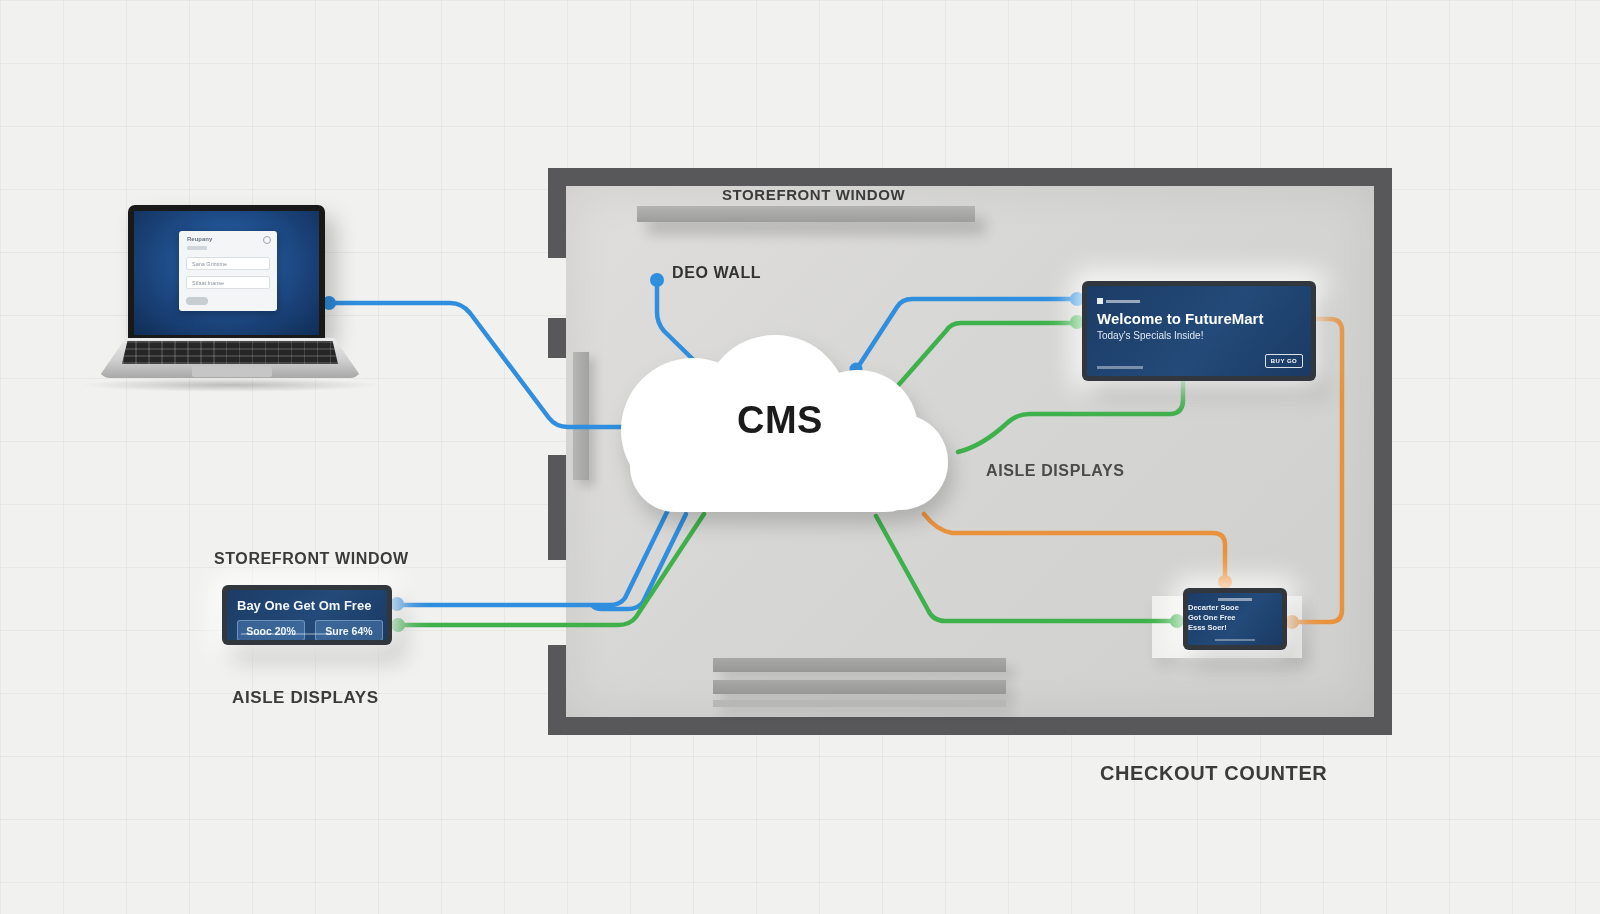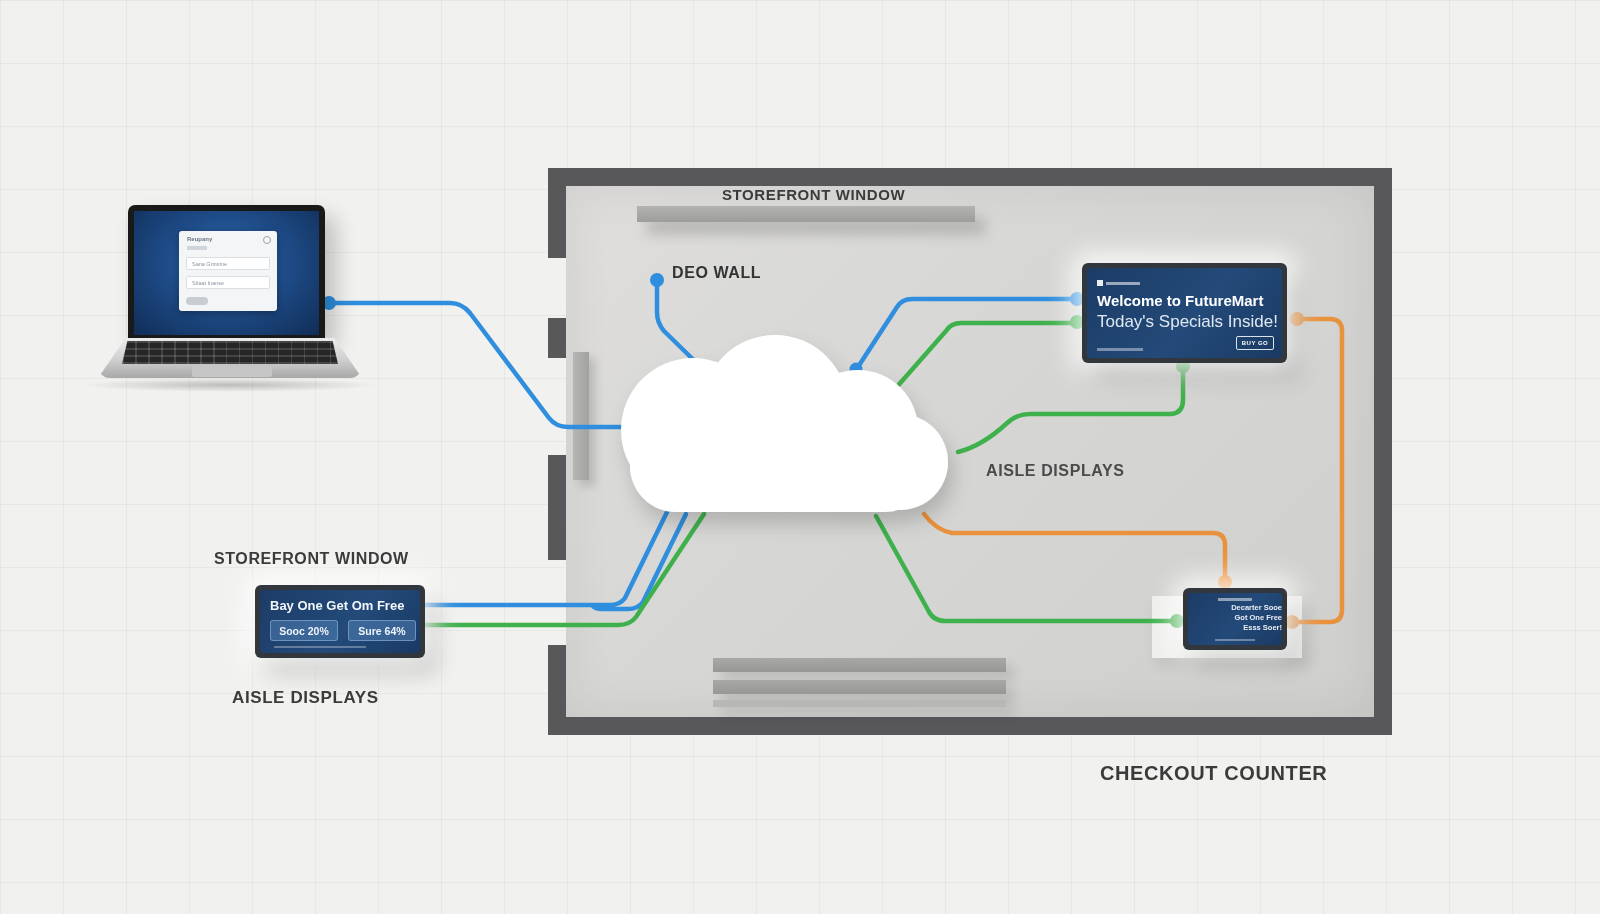--- a/index.html
+++ b/index.html
@@ -51,40 +51,40 @@
   .lbl-aisle-left{left:232px;top:688px;font-size:17px;}
   .lbl-checkout{left:1100px;top:762px;font-size:20px;}
   .lbl-remote{left:118px;top:430px;width:235px;font-size:20px;line-height:1.3;
     font-weight:600;color:#2d2d2d;letter-spacing:0.2px;white-space:normal;}
 
   
   .disp{border-radius:6px;background:#32373d;
     box-shadow:0 0 26px 10px rgba(255,255,255,0.85), 10px 14px 22px rgba(0,0,0,0.28);}
   .disp .screen{position:absolute;inset:5px;border-radius:3px;overflow:hidden;
     background:linear-gradient(130deg,#1c3c66 0%,#234a79 55%,#1a3a63 100%);}
-  .welcome{left:1082px;top:263px;width:205px;height:100px;}
+  .welcome{left:1082px;top:281px;width:234px;height:100px;}
   .w-logo{position:absolute;left:10px;top:12px;display:flex;align-items:center;gap:3px;}
   .w-logo .sq{width:6px;height:6px;background:#fff;opacity:.9;}
   .w-logo .bar{width:34px;height:3px;background:#fff;opacity:.55;}
   .w-title{position:absolute;left:10px;top:24px;color:#fff;font-weight:bold;font-size:15px;white-space:nowrap;}
-  .w-sub{position:absolute;left:10px;top:44px;color:#dfe8f2;font-size:17px;white-space:nowrap;text-align:right;}
+  .w-sub{position:absolute;left:10px;top:44px;color:#dfe8f2;font-size:10px;white-space:nowrap;text-align:right;}
   .w-btn{position:absolute;right:8px;bottom:8px;width:36px;height:12px;border:1px solid rgba(255,255,255,0.85);
     border-radius:2px;color:#fff;font-size:6px;font-weight:bold;display:flex;align-items:center;justify-content:center;letter-spacing:0.5px;}
   .w-ticker{position:absolute;left:10px;bottom:7px;width:46px;height:3px;background:rgba(255,255,255,0.4);}
 
-  .leftdisp{left:222px;top:585px;width:170px;height:73px;margin-left:33px;}
+  .leftdisp{left:222px;top:585px;width:170px;height:60px;}
   .l-title{position:absolute;left:10px;top:8px;color:#f2f6fb;font-weight:bold;font-size:13px;white-space:nowrap;}
   .l-btnrow{position:absolute;left:10px;top:30px;display:flex;gap:10px;}
   .l-btn{width:66px;height:19px;background:rgba(90,140,195,0.45);border:1px solid rgba(160,195,230,0.5);
     border-radius:3px;color:#eef4fa;font-size:10.5px;font-weight:bold;display:flex;align-items:center;justify-content:center;}
   .l-underline{position:absolute;left:14px;bottom:5px;width:92px;height:2px;background:rgba(255,255,255,0.3);}
 
   .checkoutdisp{left:1183px;top:588px;width:104px;height:62px;}
   .c-head{position:absolute;left:50%;top:5px;transform:translateX(-50%);width:34px;height:3px;background:rgba(255,255,255,0.5);}
-  .c-lines{position:absolute;left:0;top:10px;width:100%;text-align:right;color:#e9eff6;
+  .c-lines{position:absolute;left:0;top:10px;width:100%;text-align:left;color:#e9eff6;
     font-size:7.5px;font-weight:bold;line-height:1.35;}
   .c-foot{position:absolute;left:50%;bottom:4px;transform:translateX(-50%);width:40px;height:2px;background:rgba(255,255,255,0.35);}
 
   
   .lap-screen{left:128px;top:205px;width:197px;height:133px;background:#191919;
     border-radius:7px 7px 0 0;box-shadow:10px 12px 22px rgba(0,0,0,0.22);}
   .lap-display{position:absolute;left:6px;top:6px;right:6px;bottom:3px;
     background:radial-gradient(ellipse at 50% 42%, #2f70b6 0%, #1e4b87 48%, #102d56 100%);}
   .lap-dialog{position:absolute;left:45px;top:20px;width:98px;height:80px;background:#f3f5f7;
     border-radius:3px;box-shadow:0 2px 8px rgba(0,0,0,0.35);}
@@ -167,20 +167,21 @@
     <g fill="#ffffff" filter="url(#cloudShadow)">
       <circle cx="693" cy="430" r="72"></circle>
       <circle cx="775" cy="408" r="73"></circle>
       <circle cx="858" cy="430" r="60"></circle>
       <circle cx="900" cy="462" r="48"></circle>
       <rect x="630" y="420" width="300" height="92" rx="46"></rect>
     </g>
   </svg>
 
   <div class="abs cloud-text">
+    <div>CMS</div>
   </div>
 
   <div class="abs disp welcome">
     <div class="screen">
       <div class="w-logo">
         <div class="sq"></div>
         <div class="bar"></div>
       </div>
       <div class="w-title">Welcome to FutureMart</div>
       <div class="w-sub">Today's Specials Inside!</div>

